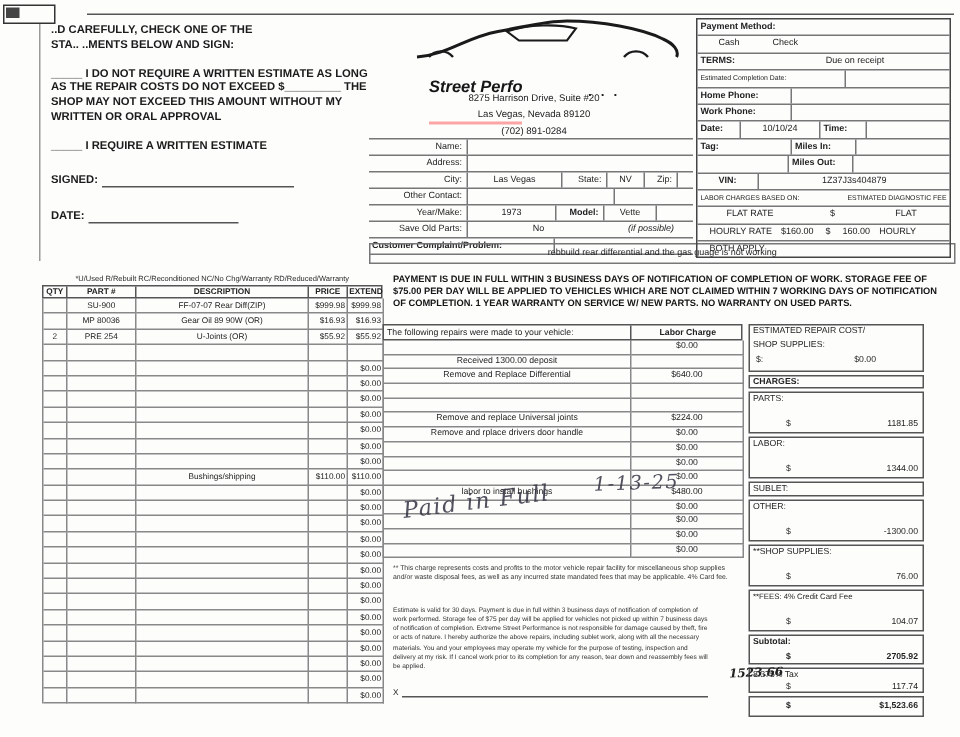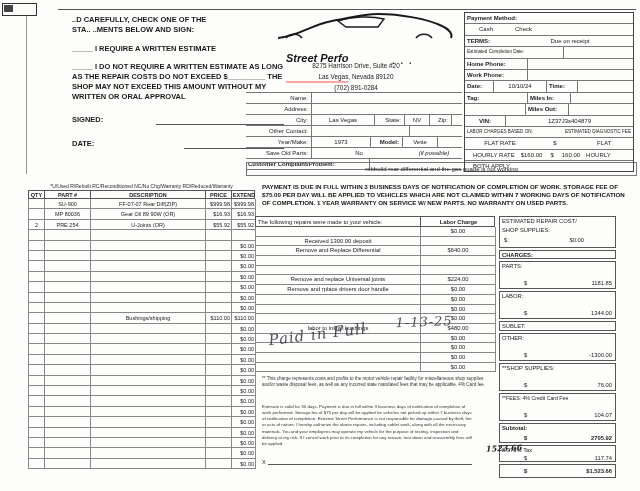--- a/index.html
+++ b/index.html
@@ -8,23 +8,23 @@
   .abs { position:absolute; }
 
   
   .top-line { left:58px; top:9px; width:578px; height:1px; background:#555; }
   .corner-box { left:2px; top:3px; width:33px; height:11px; border:1px solid #333; }
   .corner-box .blob { position:absolute; left:1px; top:1px; width:9px; height:7px; background:#444; }
   .stmt-border { left:26px; top:16px; width:1px; height:158px; background:#999; }
 
   
   .statements { left:34px; top:15px; width:212px; font-size:7.5px; font-weight:bold;
-                color:#1b1b1b; line-height:1.3;margin-left:38px; }
+                color:#1b1b1b; line-height:1.3; }
   .statements .blk { margin-bottom:9px; }
-  .sig-row { margin-top:14px; display:flex; align-items:flex-end;justify-content:space-between; }
+  .sig-row { margin-top:14px; display:flex; align-items:flex-end; }
   .sig-row .uline { flex:0 0 128px; border-bottom:1px solid #555; height:7px; margin-left:3px; }
   .sig-row.date .uline { flex-basis:100px; }
 
   
   .logo-car { left:276px; top:11px; }
   .brand-top { left:264px; top:30px; width:200px; text-align:center; font-size:22px;
                font-weight:bold; font-style:italic; letter-spacing:2px; color:#161616; }
   .brand-sub { left:286px; top:52px; font-size:11px; font-weight:bold; font-style:italic;
                border-bottom:2px solid #fca5a5; padding-bottom:17px; color:#161616; }
   .brand-dots { left:392px; top:56px; font-size:9px; font-weight:bold; letter-spacing:6px; color:#222; }
@@ -108,22 +108,22 @@
 
   <div class="abs top-line"></div>
   <div class="abs corner-box">
       <div class="blob"></div>
     </div>
   <div class="abs stmt-border"></div>
 
   <div class="abs statements">
     <div>..D CAREFULLY, CHECK ONE OF THE</div>
     <div class="blk">STA.. ..MENTS BELOW AND SIGN:</div>
+    <div class="blk"><span>_____</span> <span>I DO NOT REQUIRE A WRITTEN ESTIMATE AS LONG AS THE REPAIR COSTS DO NOT EXCEED $_________  THE SHOP MAY NOT EXCEED THIS AMOUNT WITHOUT MY WRITTEN OR ORAL APPROVAL</span></div>
     <div class="blk"><span>_____</span> <span>I REQUIRE A WRITTEN ESTIMATE</span></div>
-    <div class="blk"><span>_____</span> <span>I DO NOT REQUIRE A WRITTEN ESTIMATE AS LONG AS THE REPAIR COSTS DO NOT EXCEED $_________  THE SHOP MAY NOT EXCEED THIS AMOUNT WITHOUT MY WRITTEN OR ORAL APPROVAL</span></div>
     <div class="sig-row">
         <span>SIGNED:</span>
         <span class="uline"></span>
       </div>
     <div class="sig-row date">
         <span>DATE:</span>
         <span class="uline"></span>
       </div>
   </div>
 

